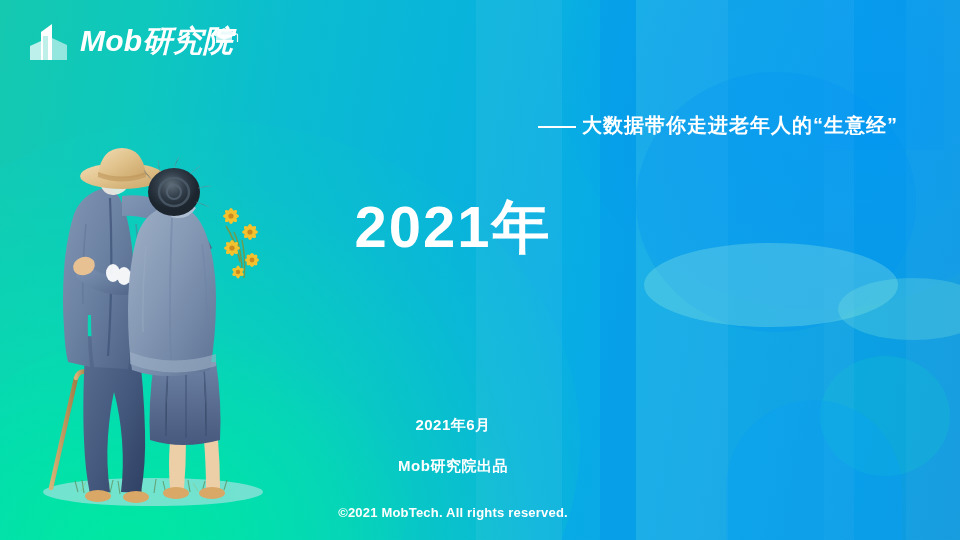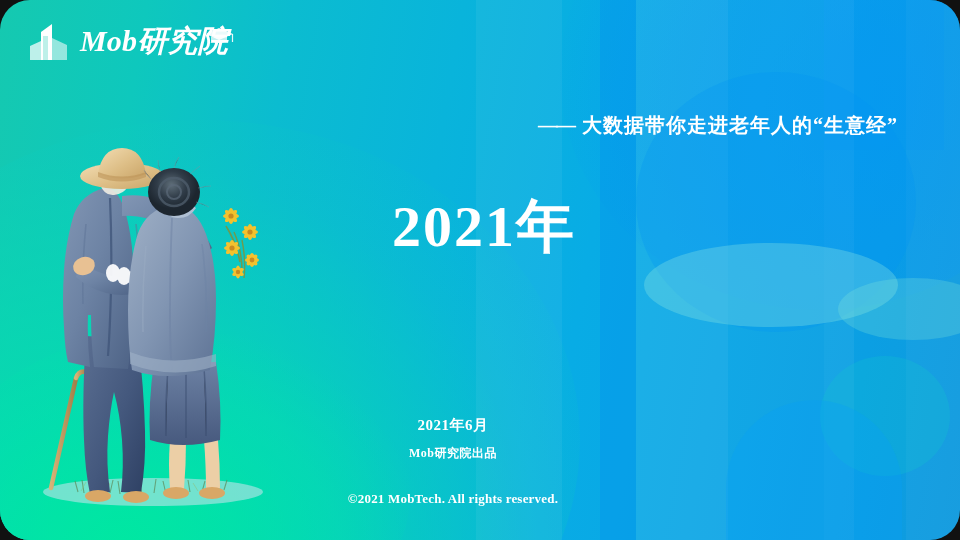--- a/index.html
+++ b/index.html
@@ -5,31 +5,30 @@
   html, body {
     margin: 0;
     padding: 0;
     background: #111;
   }
   #slide {
     position: relative;
     width: 960px;
     height: 540px;
     overflow: hidden;
-    font-family: Liberation Serif, serif;
+    font-family: Liberation Sans, sans-serif;
     background: linear-gradient(100deg,
         #15c9b0 0%,
         #0ec8bd 14%,
         #0bbcd0 28%,
         #09b4db 44%,
         #08ace5 60%,
         #0aa6e6 74%,
         #0b9fe3 88%,
         #0f9ade 100%);
-    border-radius: 30px;
   }
 
   
   .wash-green {
     position: absolute;
     left: -180px;
     bottom: -220px;
     width: 760px;
     height: 640px;
     border-radius: 50%;
@@ -194,21 +193,20 @@
     position: absolute;
     left: 0;
     top: 196px;
     width: 906px;
     text-align: center;
     color: #ffffff;
     font-size: 58px;
     font-weight: 700;
     letter-spacing: 2px;
     line-height: 1.08;
-    margin-left: 31px;
   }
   .title-2 {
     position: absolute;
     left: 0;
     top: 278px;
     width: 906px;
     text-align: center;
     color: #ffffff;
     font-size: 58px;
     font-weight: 700;
@@ -224,24 +222,24 @@
     text-align: center;
     color: #ffffff;
   }
   .meta-date {
     font-size: 15px;
     font-weight: 700;
     letter-spacing: 0.5px;
     margin-top: 12px;
   }
   .meta-org {
-    font-size: 12px;
+    font-size: 15px;
     font-weight: 700;
     letter-spacing: 0.5px;
-    margin-top: 10px;
+    margin-top: 22px;
   }
   .meta-copy {
     font-size: 13px;
     font-weight: 700;
     letter-spacing: 0.2px;
     margin-top: 29px;
   }
 </style>
 </head>
 <body>

